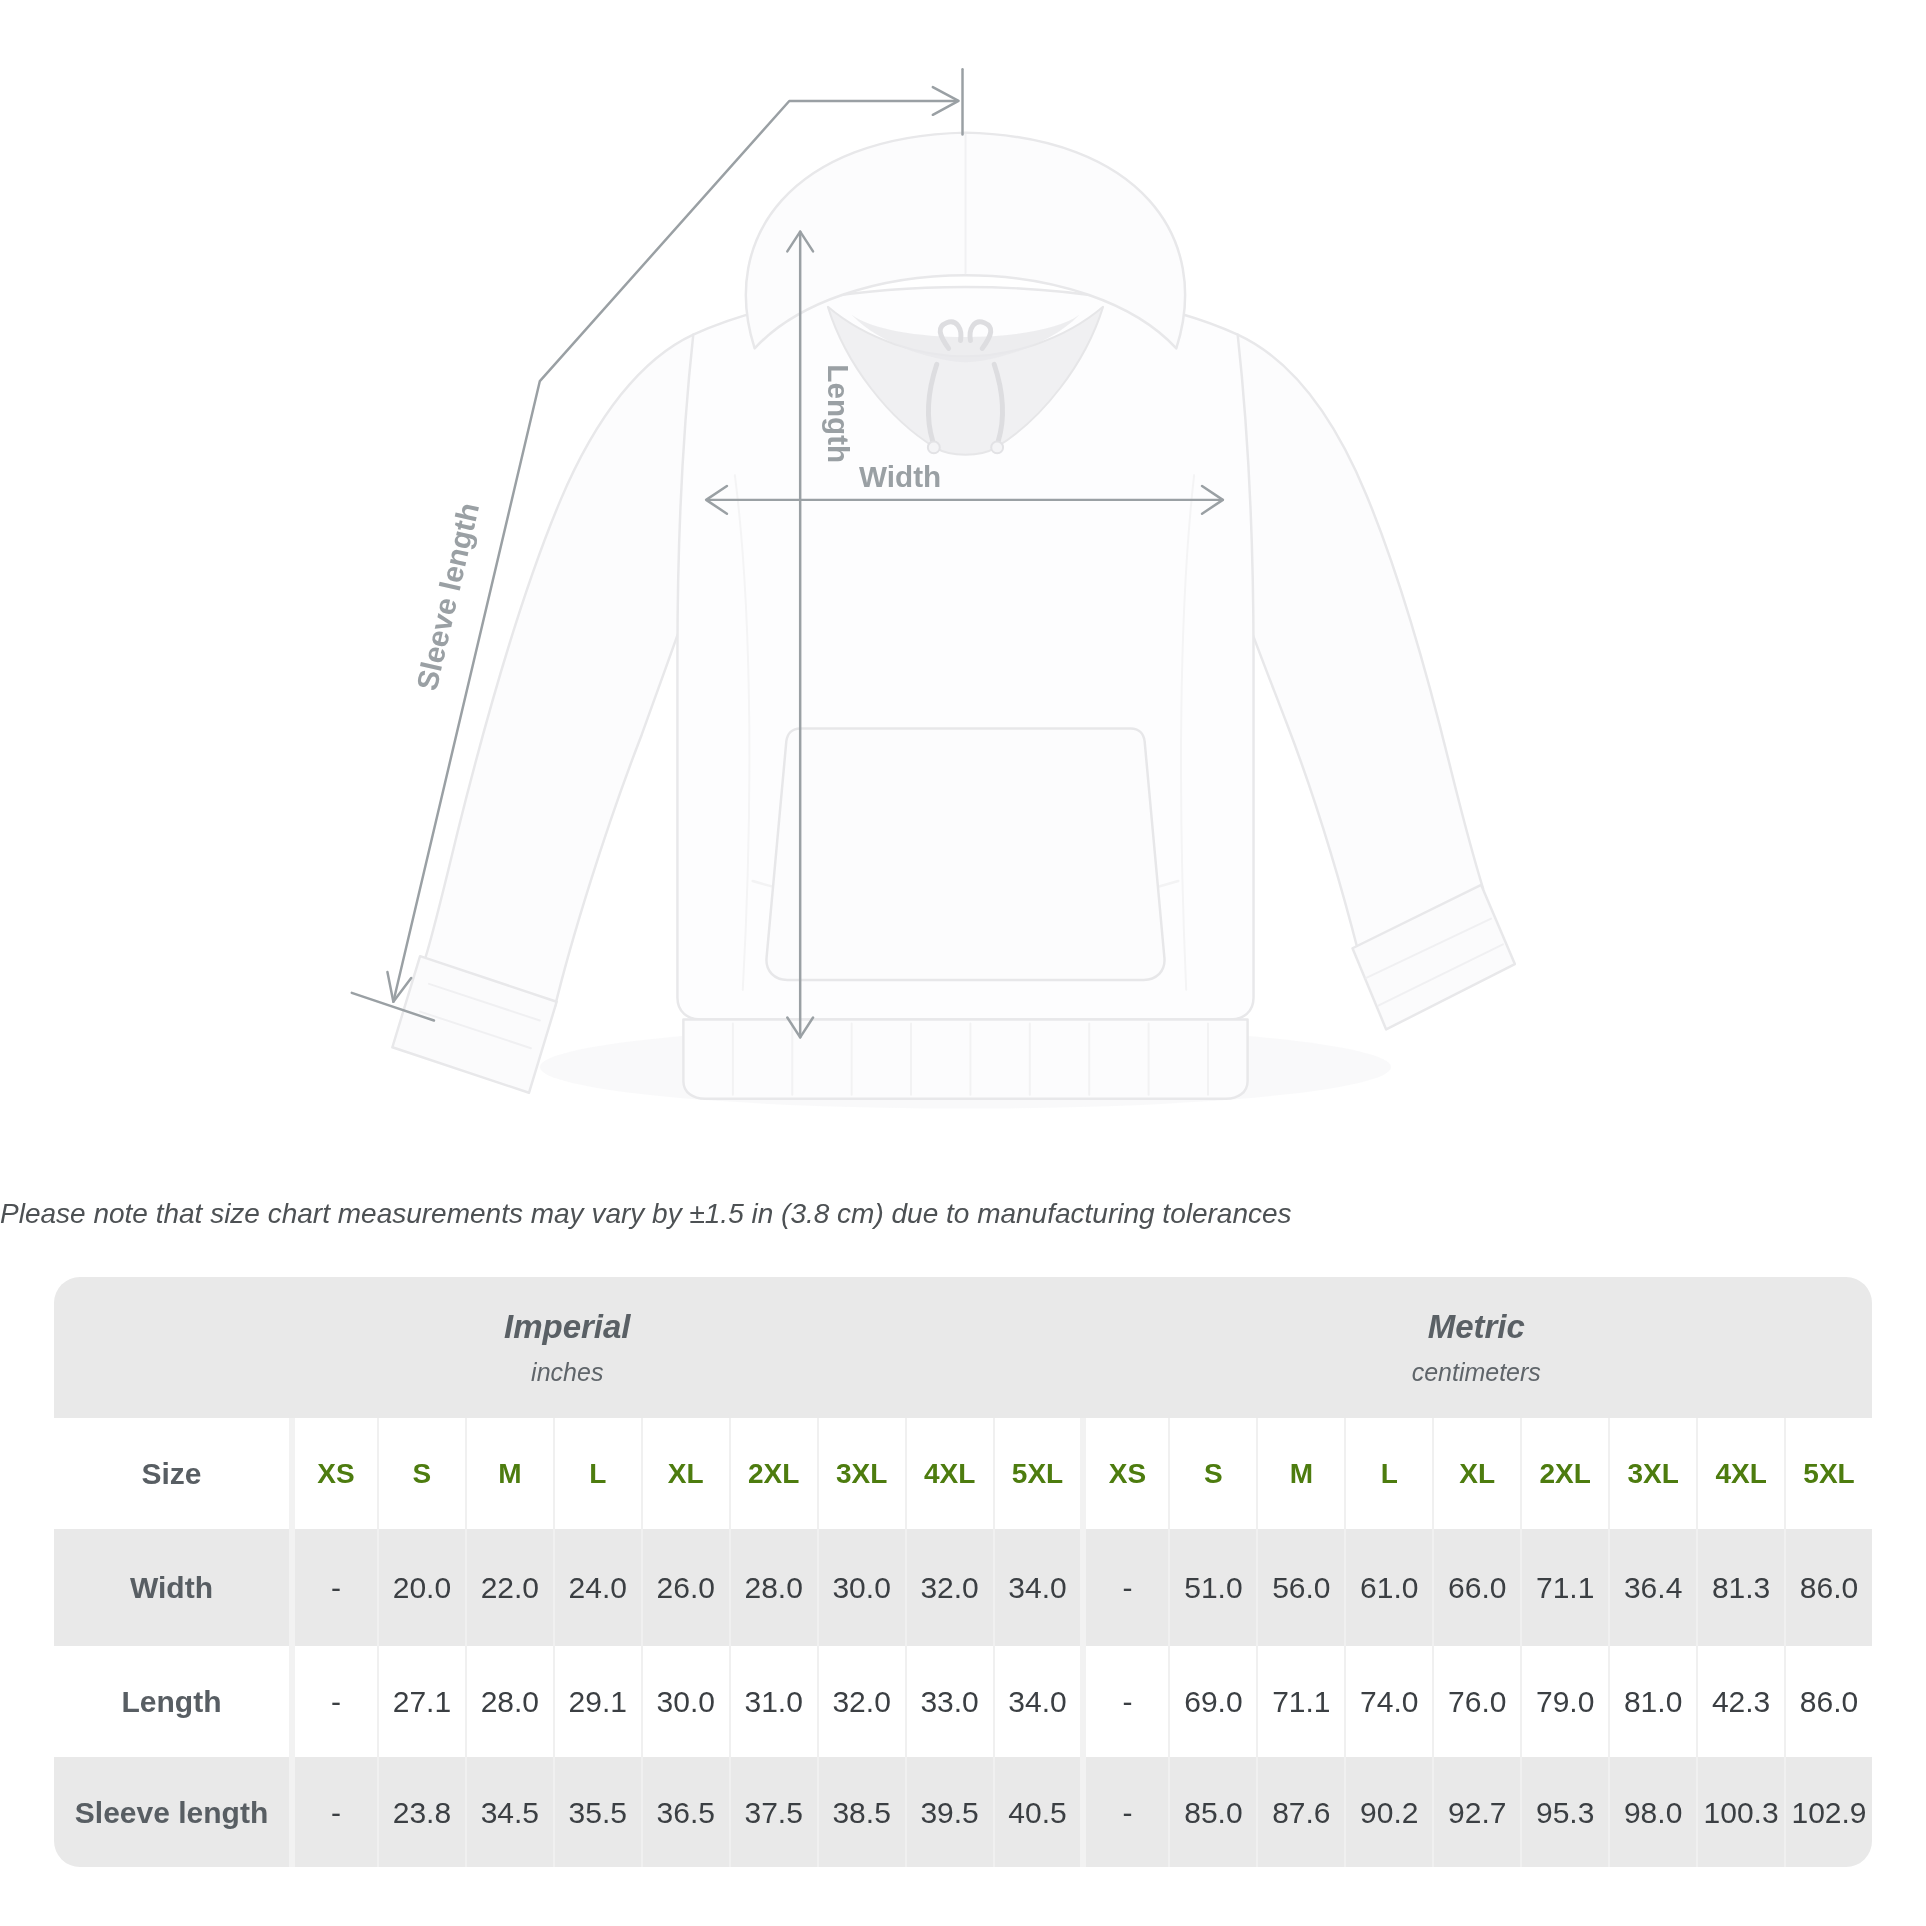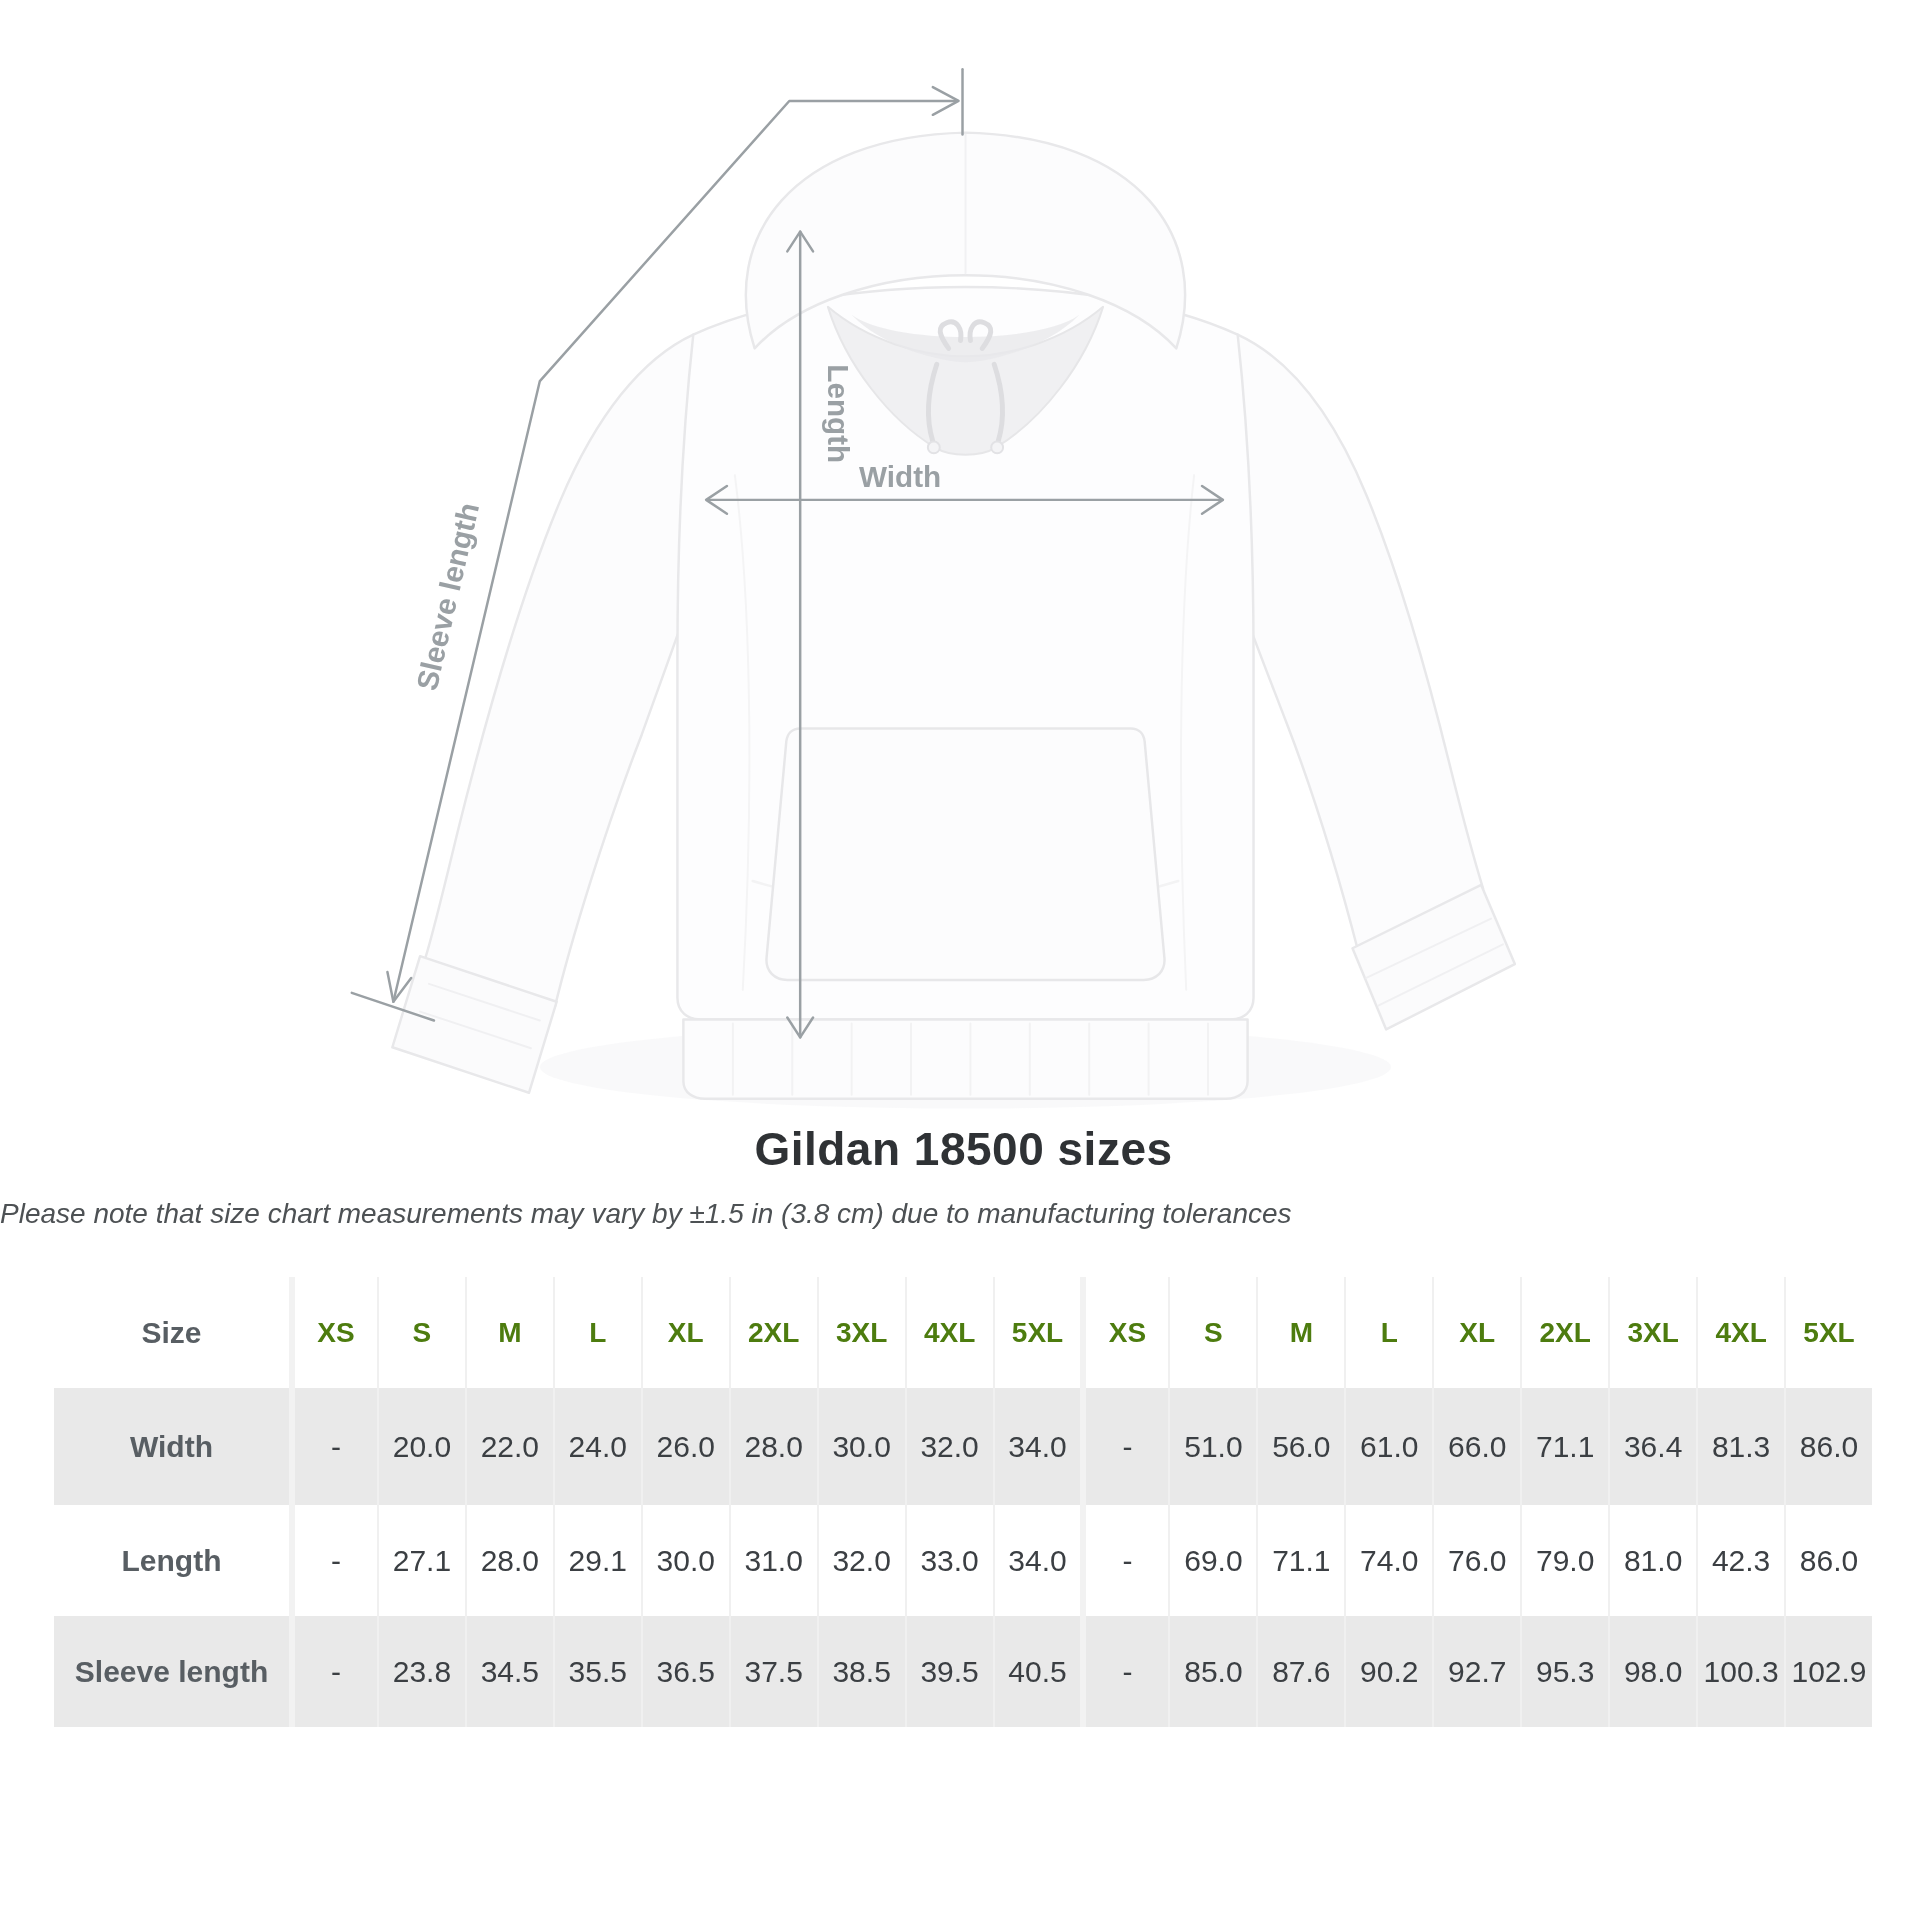--- a/index.html
+++ b/index.html
@@ -116,25 +116,34 @@
         <polyline points="734,491 713,505 734,519"></polyline>
         <polyline points="1214,491 1235,505 1214,519"></polyline>
       </g>
     </g>
 
     <text class="dim-label" x="462" y="605" text-anchor="middle" transform="rotate(-77 462 605)">Sleeve length</text>
     <text class="dim-label" x="836" y="418" text-anchor="middle" transform="rotate(90 836 418)">Length</text>
     <text class="dim-label" x="909" y="492" text-anchor="middle">Width</text>
   </svg>
 
-  <div id="title">Gildan 18500 sizes</div>
   <div id="subtitle">Please note that size chart measurements may vary by ±1.5 in (3.8 cm) due to manufacturing tolerances</div>
 
   <div id="size-table">
 
+    <div class="band">
+      <div class="band-cell imp">
+        <div class="band-title">Imperial</div>
+        <div class="band-unit">inches</div>
+      </div>
+      <div class="band-cell met">
+        <div class="band-title">Metric</div>
+        <div class="band-unit">centimeters</div>
+      </div>
+    </div>
 
     <div class="t-row hdr-row">
       <div class="cell lbl">Size</div>
       <div class="cell hd first-imp">XS</div>
       <div class="cell hd">S</div>
       <div class="cell hd">M</div>
       <div class="cell hd">L</div>
       <div class="cell hd">XL</div>
       <div class="cell hd">2XL</div>
       <div class="cell hd">3XL</div>

